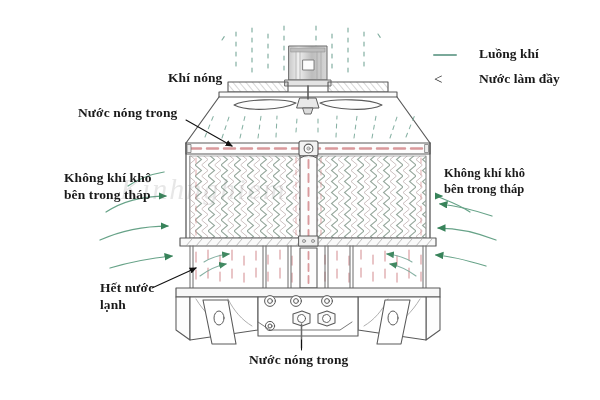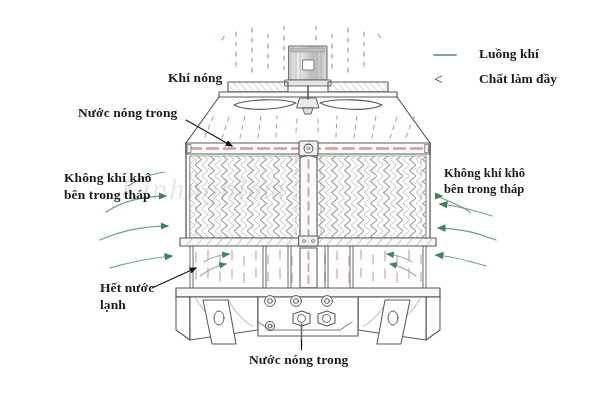--- a/index.html
+++ b/index.html
@@ -375,18 +375,18 @@
         <i style="background:#7aa99a"></i>
       </span>
       <span class="legtext">Luồng khí</span>
     </div>
 
 
     <div class="legrow">
       <span class="legkey">
         <span class="chev">&lt;</span>
       </span>
-      <span class="legtext">Chất làm đầy</span>
+      <span class="legtext">Nước làm đầy</span>
     </div>
 
   </div>
 
 </div>
 
 </body></html>

